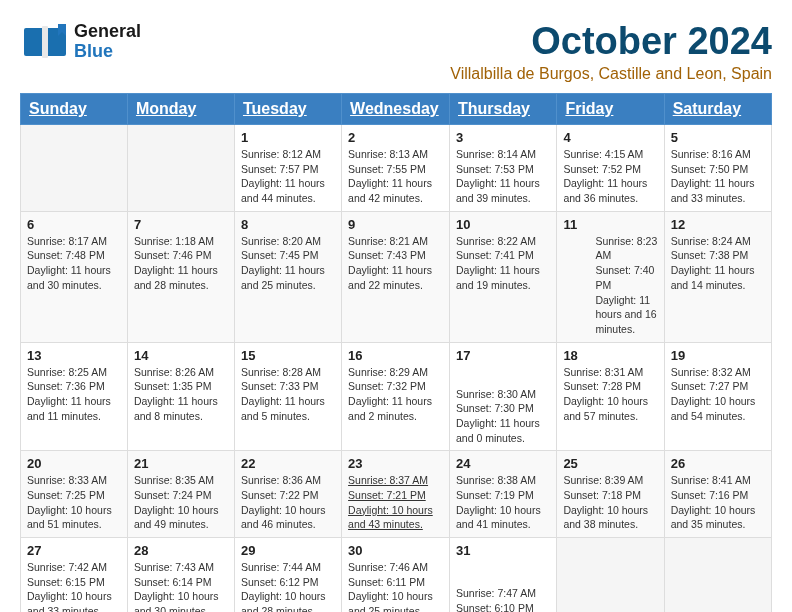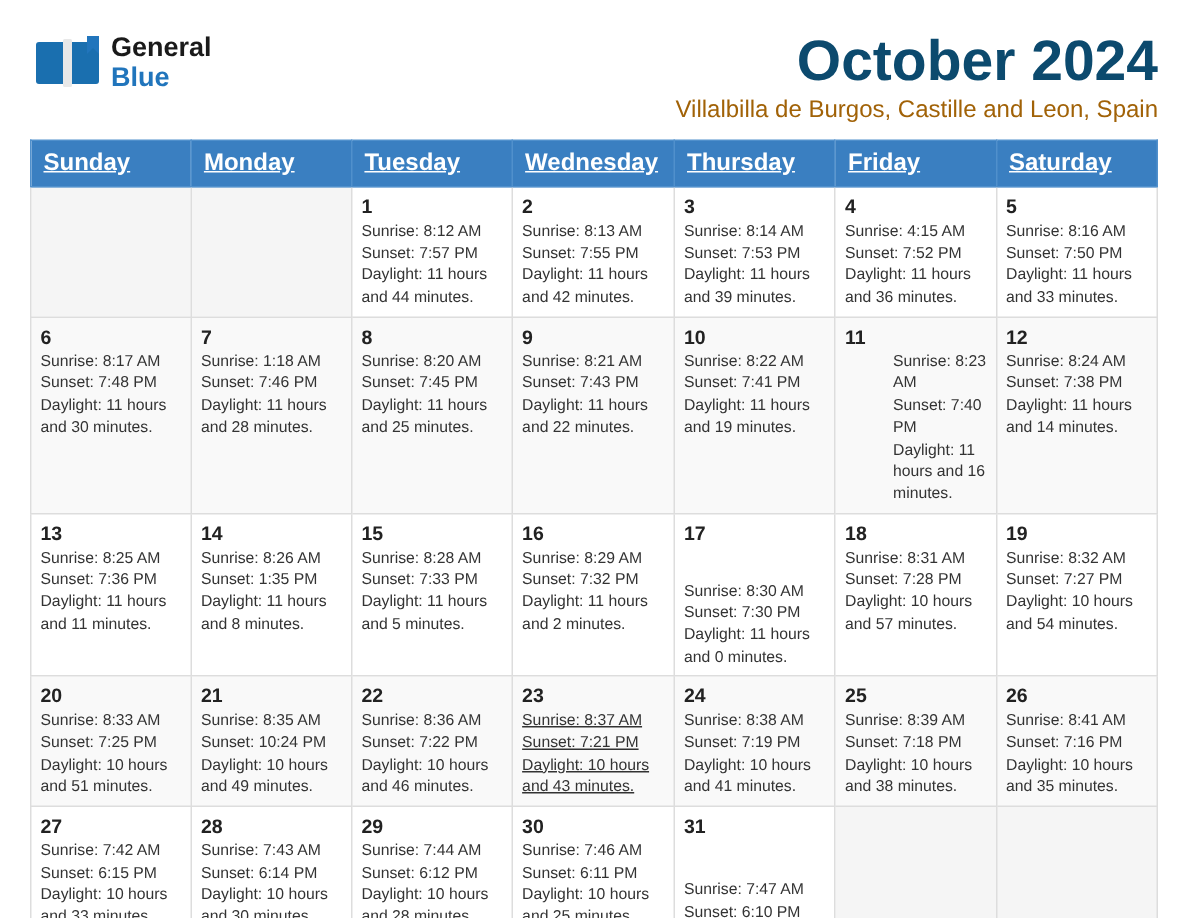--- a/index.html
+++ b/index.html
@@ -258,21 +258,21 @@
       <tr>
         <td>
           <span class="day-number">20</span>
           <div class="day-info" style="white-space: pre-line;">Sunrise: 8:33 AM
 Sunset: 7:25 PM
 Daylight: 10 hours and 51 minutes.</div>
         </td>
         <td>
           <span class="day-number">21</span>
           <div class="day-info" style="white-space: pre-line;">Sunrise: 8:35 AM
-Sunset: 10:24 PM
+Sunset: 7:24 PM
 Daylight: 10 hours and 49 minutes.</div>
         </td>
         <td>
           <span class="day-number">22</span>
           <div class="day-info" style="white-space: pre-line;">Sunrise: 8:36 AM
 Sunset: 7:22 PM
 Daylight: 10 hours and 46 minutes.</div>
         </td>
         <td>
           <span class="day-number">23</span>

